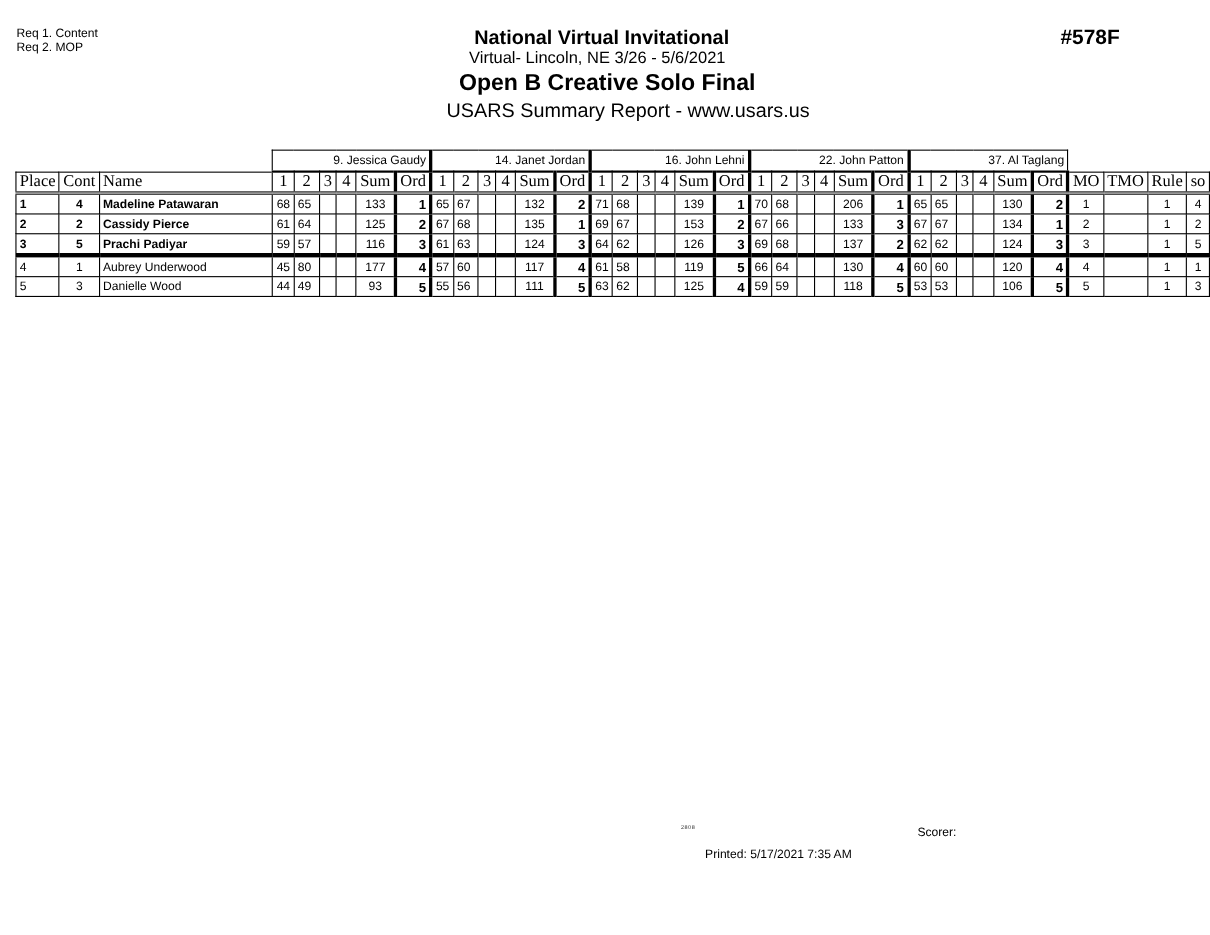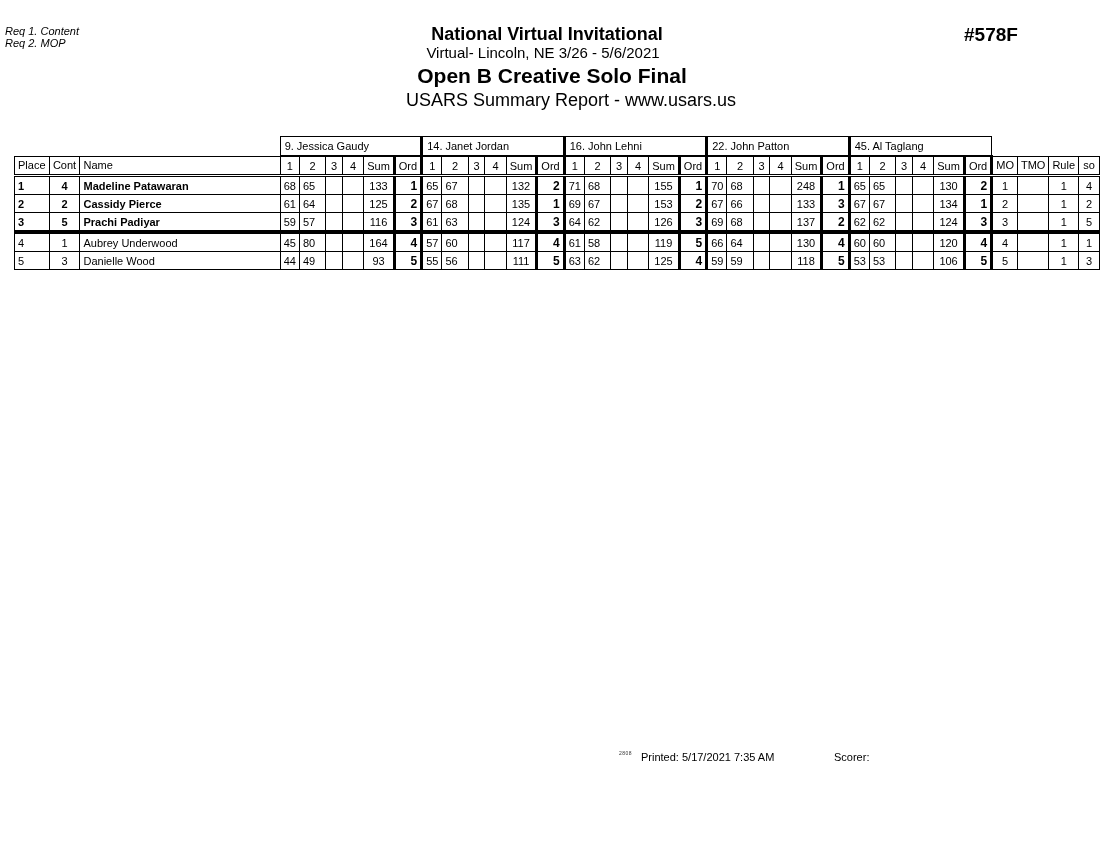--- a/index.html
+++ b/index.html
@@ -1,46 +1,46 @@
 <!DOCTYPE html>
 <html><head>
   <meta charset="utf-8">
   <style>
     html, body { margin:0; padding:0; background:#ffffff; }
     body { width:1100px; height:850px; position:relative; overflow:hidden;
            font-family:"Liberation Sans", sans-serif; color:#000; }
-    .req { position:absolute; left:5px; top:25px; font-size:11px; line-height:12px;font-style:italic; }
+    .req { position:absolute; left:15px; top:25px; font-size:11px; line-height:12px; }
     .hdr { position:absolute; left:0; width:1100px; text-align:center; }
     .t1 { top:24px; font-size:18px; font-weight:bold; left:-3px; }
     .t2 { top:44px; font-size:15px; left:-7px; }
     .t3 { top:64px; font-size:21px; font-weight:bold; left:2px; }
     .t4 { top:90px; font-size:18px; left:1px;margin-left:20px; }
     .code { position:absolute; left:964px; top:24px; font-size:19px; font-weight:bold; }
 
     table.grid { position:absolute; left:14px; top:136px; border-collapse:collapse;
                  table-layout:fixed; font-size:11px; }
     table.grid td { border:1px solid #000; padding:0 3px; height:17px; white-space:nowrap;
                     overflow:hidden; }
     tr.judges td { height:18px; font-size:11px; }
     tr.judges td.blank { border:none; }
-    tr.judges td.jname { border-bottom:2px solid #000; padding-left:4px; font-size:11px; }
-    tr.colhdr td { font-size:11px; border-bottom:3px double #000; }
+    tr.judges td.jname { border-bottom:2px solid #000; padding-left:4px; font-size:11px;text-align:right; }
+    tr.colhdr td { font-size:15px; border-bottom:3px double #000;font-family:Liberation Serif, serif; }
     tr.colhdr td.c { text-align:center; }
     td.num { text-align:center; }
     td.c { text-align:center; }
     td.ord { font-weight:bold; font-size:12px; text-align:right; border-left:3px solid #000 !important; }
     td.jstart { border-left:3px solid #000 !important; }
     tr.top td { font-weight:bold; }
     tr.top td.score, tr.top td.extra { font-weight:normal; }
     tr.cut td { border-bottom:4px solid #000; }
     td.place { font-weight:inherit; }
 
     .footer { position:absolute; top:751px; font-size:11px; }
     .ver { left:619px; top:750px; font-size:5px; letter-spacing:0.5px; color:#333; }
-    .printed { left:641px; }
+    .printed { left:641px;margin-top:20px; }
     .scorer { left:802px;margin-left:32px; }
   </style>
 </head>
 <body>
 
 <div class="req">
   <div>Req  1.  Content</div>
   <div>Req  2.  MOP</div>
 </div>
 
@@ -90,21 +90,21 @@
       <col style="width: 24px;">
       <col style="width: 21px;">
     </colgroup>
   <tbody id="tbody">
       <tr class="judges">
         <td colspan="3" class="blank"></td>
         <td colspan="6" class="jname">9.  Jessica Gaudy</td>
         <td colspan="6" class="jname jstart">14.  Janet Jordan</td>
         <td colspan="6" class="jname jstart">16.  John Lehni</td>
         <td colspan="6" class="jname jstart">22.  John Patton</td>
-        <td colspan="6" class="jname jstart">45.  Al Taglang</td>
+        <td colspan="6" class="jname jstart">37.  Al Taglang</td>
         <td colspan="4" class="blank"></td>
       </tr>
       <tr class="colhdr">
         <td class="c">Place</td>
         <td class="c">Cont</td>
         <td class="">Name</td>
         <td class="c">1</td>
         <td class="c">2</td>
         <td class="c">3</td>
         <td class="c">4</td>
@@ -152,27 +152,27 @@
         <td class="score jstart">65</td>
         <td class="score">67</td>
         <td class="score"></td>
         <td class="score"></td>
         <td class="score num">132</td>
         <td class="ord">2</td>
         <td class="score jstart">71</td>
         <td class="score">68</td>
         <td class="score"></td>
         <td class="score"></td>
-        <td class="score num">155</td>
+        <td class="score num">139</td>
         <td class="ord">1</td>
         <td class="score jstart">70</td>
         <td class="score">68</td>
         <td class="score"></td>
         <td class="score"></td>
-        <td class="score num">248</td>
+        <td class="score num">206</td>
         <td class="ord">1</td>
         <td class="score jstart">65</td>
         <td class="score">65</td>
         <td class="score"></td>
         <td class="score"></td>
         <td class="score num">130</td>
         <td class="ord">2</td>
         <td class="extra c" style="border-left: 3px solid rgb(0, 0, 0);">1</td>
         <td class="extra num"></td>
         <td class="extra num">1</td>
@@ -257,21 +257,21 @@
         <td class="extra c">5</td>
       </tr>
       <tr class="">
         <td class="place">4</td>
         <td class="c">1</td>
         <td>Aubrey Underwood</td>
         <td class="score">45</td>
         <td class="score">80</td>
         <td class="score"></td>
         <td class="score"></td>
-        <td class="score num">164</td>
+        <td class="score num">177</td>
         <td class="ord">4</td>
         <td class="score jstart">57</td>
         <td class="score">60</td>
         <td class="score"></td>
         <td class="score"></td>
         <td class="score num">117</td>
         <td class="ord">4</td>
         <td class="score jstart">61</td>
         <td class="score">58</td>
         <td class="score"></td>

